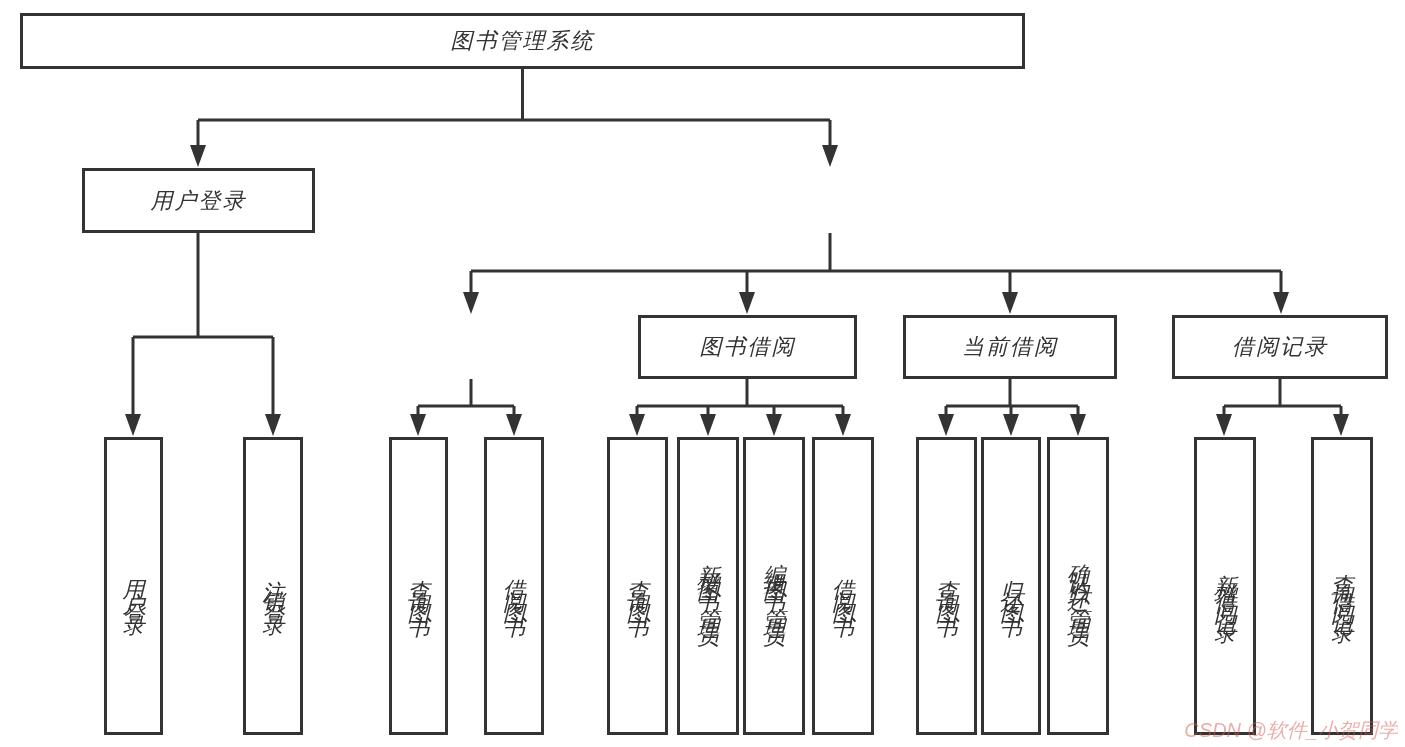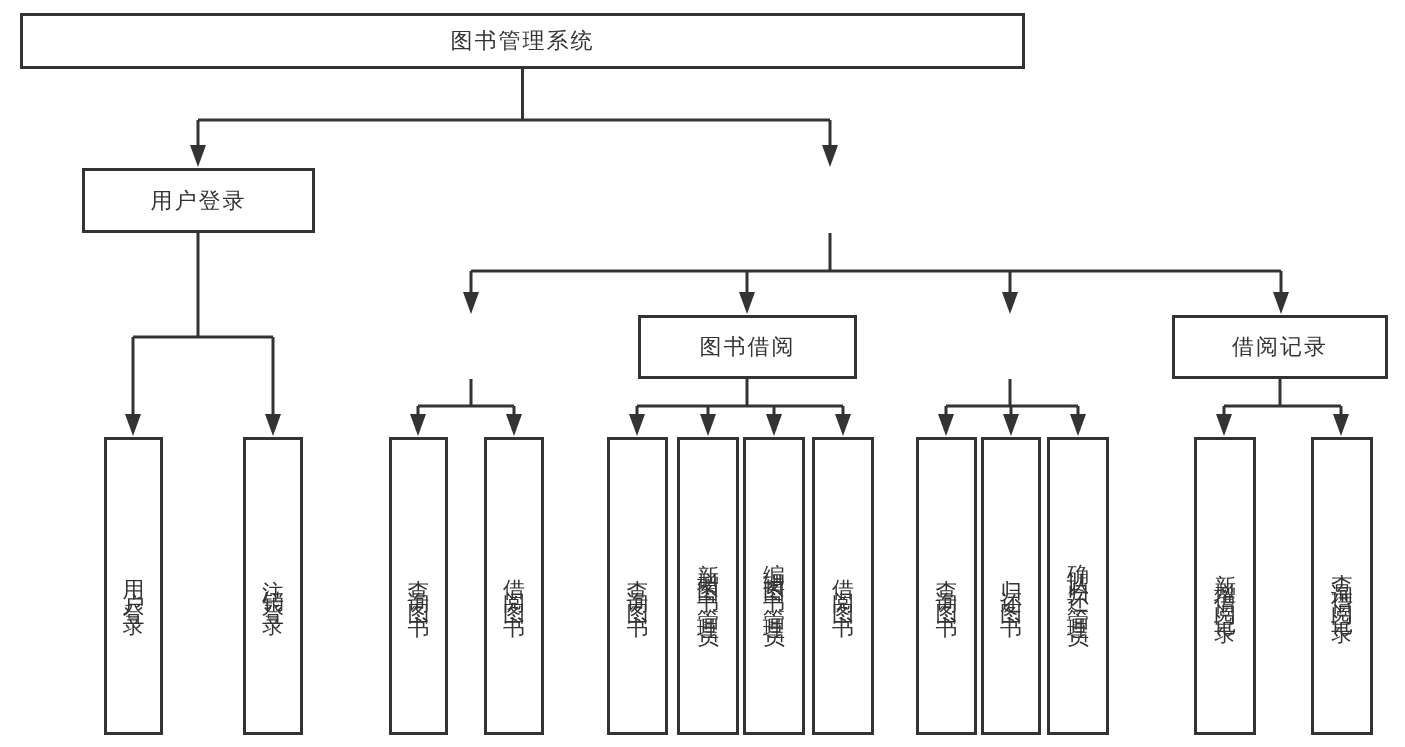--- a/index.html
+++ b/index.html
@@ -1,18 +1,18 @@
 <!DOCTYPE html>
 <html><head>
 <meta charset="utf-8">
 <style>
   html,body{margin:0;padding:0;background:#ffffff;}
   #stage{
     position:relative;width:1398px;height:747px;background:#ffffff;overflow:hidden;
-    font-family:"Liberation Sans",sans-serif;color:#333333;
+    font-family:"Liberation Sans",sans-serif;color:#333333;font-style:italic;
   }
   #wires{position:absolute;left:0;top:0;z-index:1;}
   #wires path{stroke:#333333;stroke-width:3;fill:none;}
   #wires polygon{fill:#333333;stroke:none;}
   .node{
     position:absolute;z-index:2;box-sizing:border-box;
     background:#ffffff;border:3px solid #333333;
     display:flex;align-items:center;justify-content:center;
   }
   .node.h span{font-size:22px;letter-spacing:2px;white-space:nowrap;}
@@ -74,20 +74,23 @@
     <span>图书管理系统</span>
   </div>
 
   <div class="node h" style="left:82px;top:168px;width:233px;height:65px">
     <span>用户登录</span>
   </div>
 
   <div class="node h" style="left:638px;top:315px;width:219px;height:64px">
     <span>图书借阅</span>
   </div>
+  <div class="node h" style="left:903px;top:315px;width:214px;height:64px">
+    <span>当前借阅</span>
+  </div>
   <div class="node h" style="left:1172px;top:315px;width:216px;height:64px">
     <span>借阅记录</span>
   </div>
 
   <div class="node v" style="left:104px;top:437px;width:59px;height:298px">
     <span class="vt sp12">用户登录</span>
   </div>
   <div class="node v" style="left:243px;top:437px;width:60px;height:298px">
     <span class="vt sp12">注销登录</span>
   </div>
@@ -122,14 +125,15 @@
     <span class="vt sp9">确认归还（管理员）</span>
   </div>
 
   <div class="node v" style="left:1194px;top:437px;width:62px;height:298px">
     <span class="vt sp10">新增借阅记录</span>
   </div>
   <div class="node v" style="left:1311px;top:437px;width:62px;height:298px">
     <span class="vt sp10">查询借阅记录</span>
   </div>
 
+  <div class="watermark">CSDN @软件_小贺同学</div>
 
 </div>
 
 </body></html>

